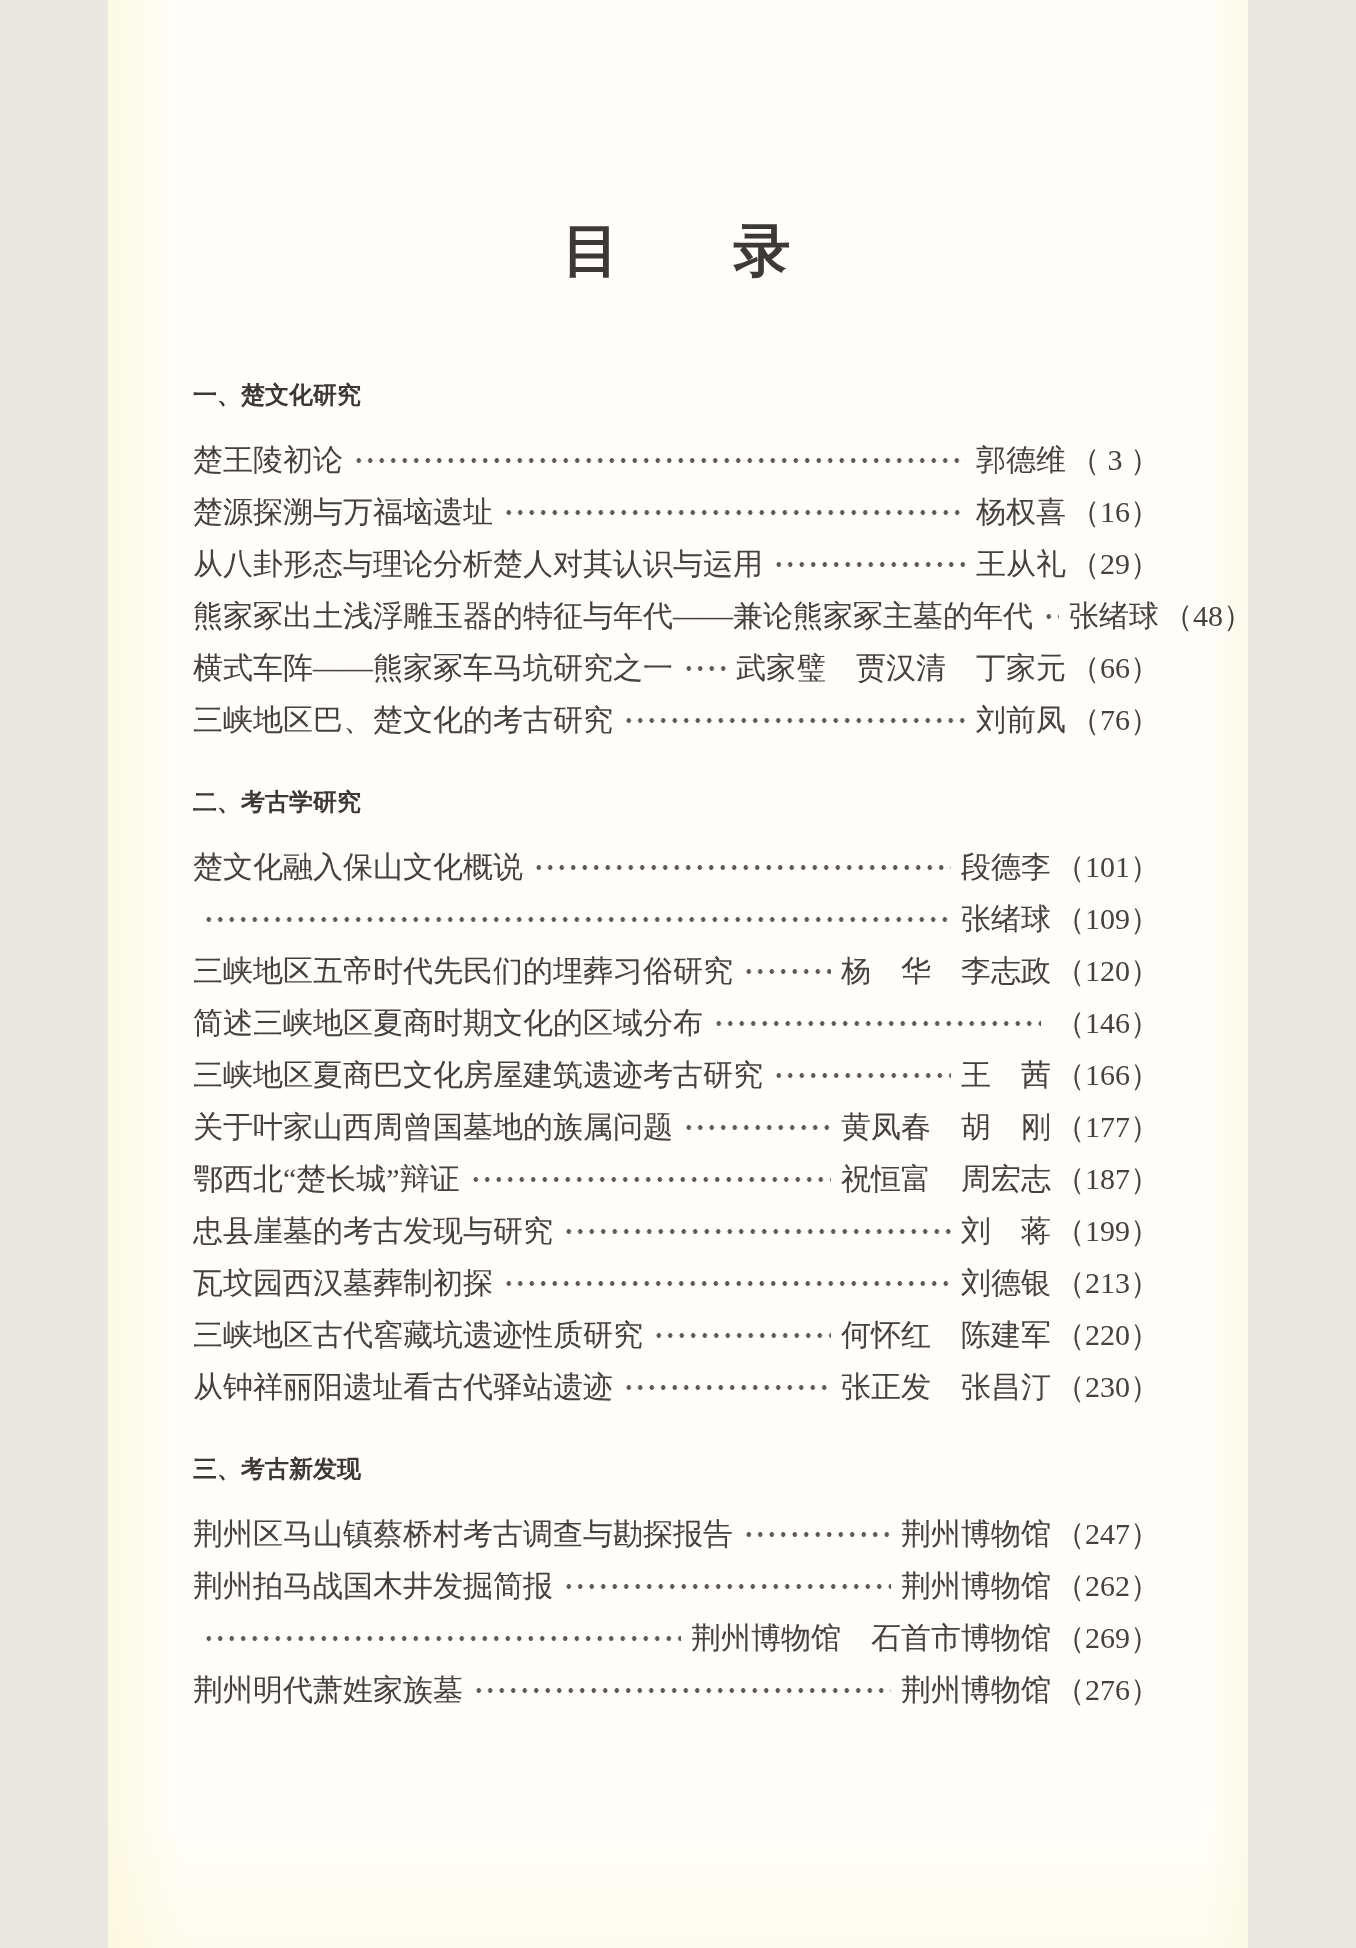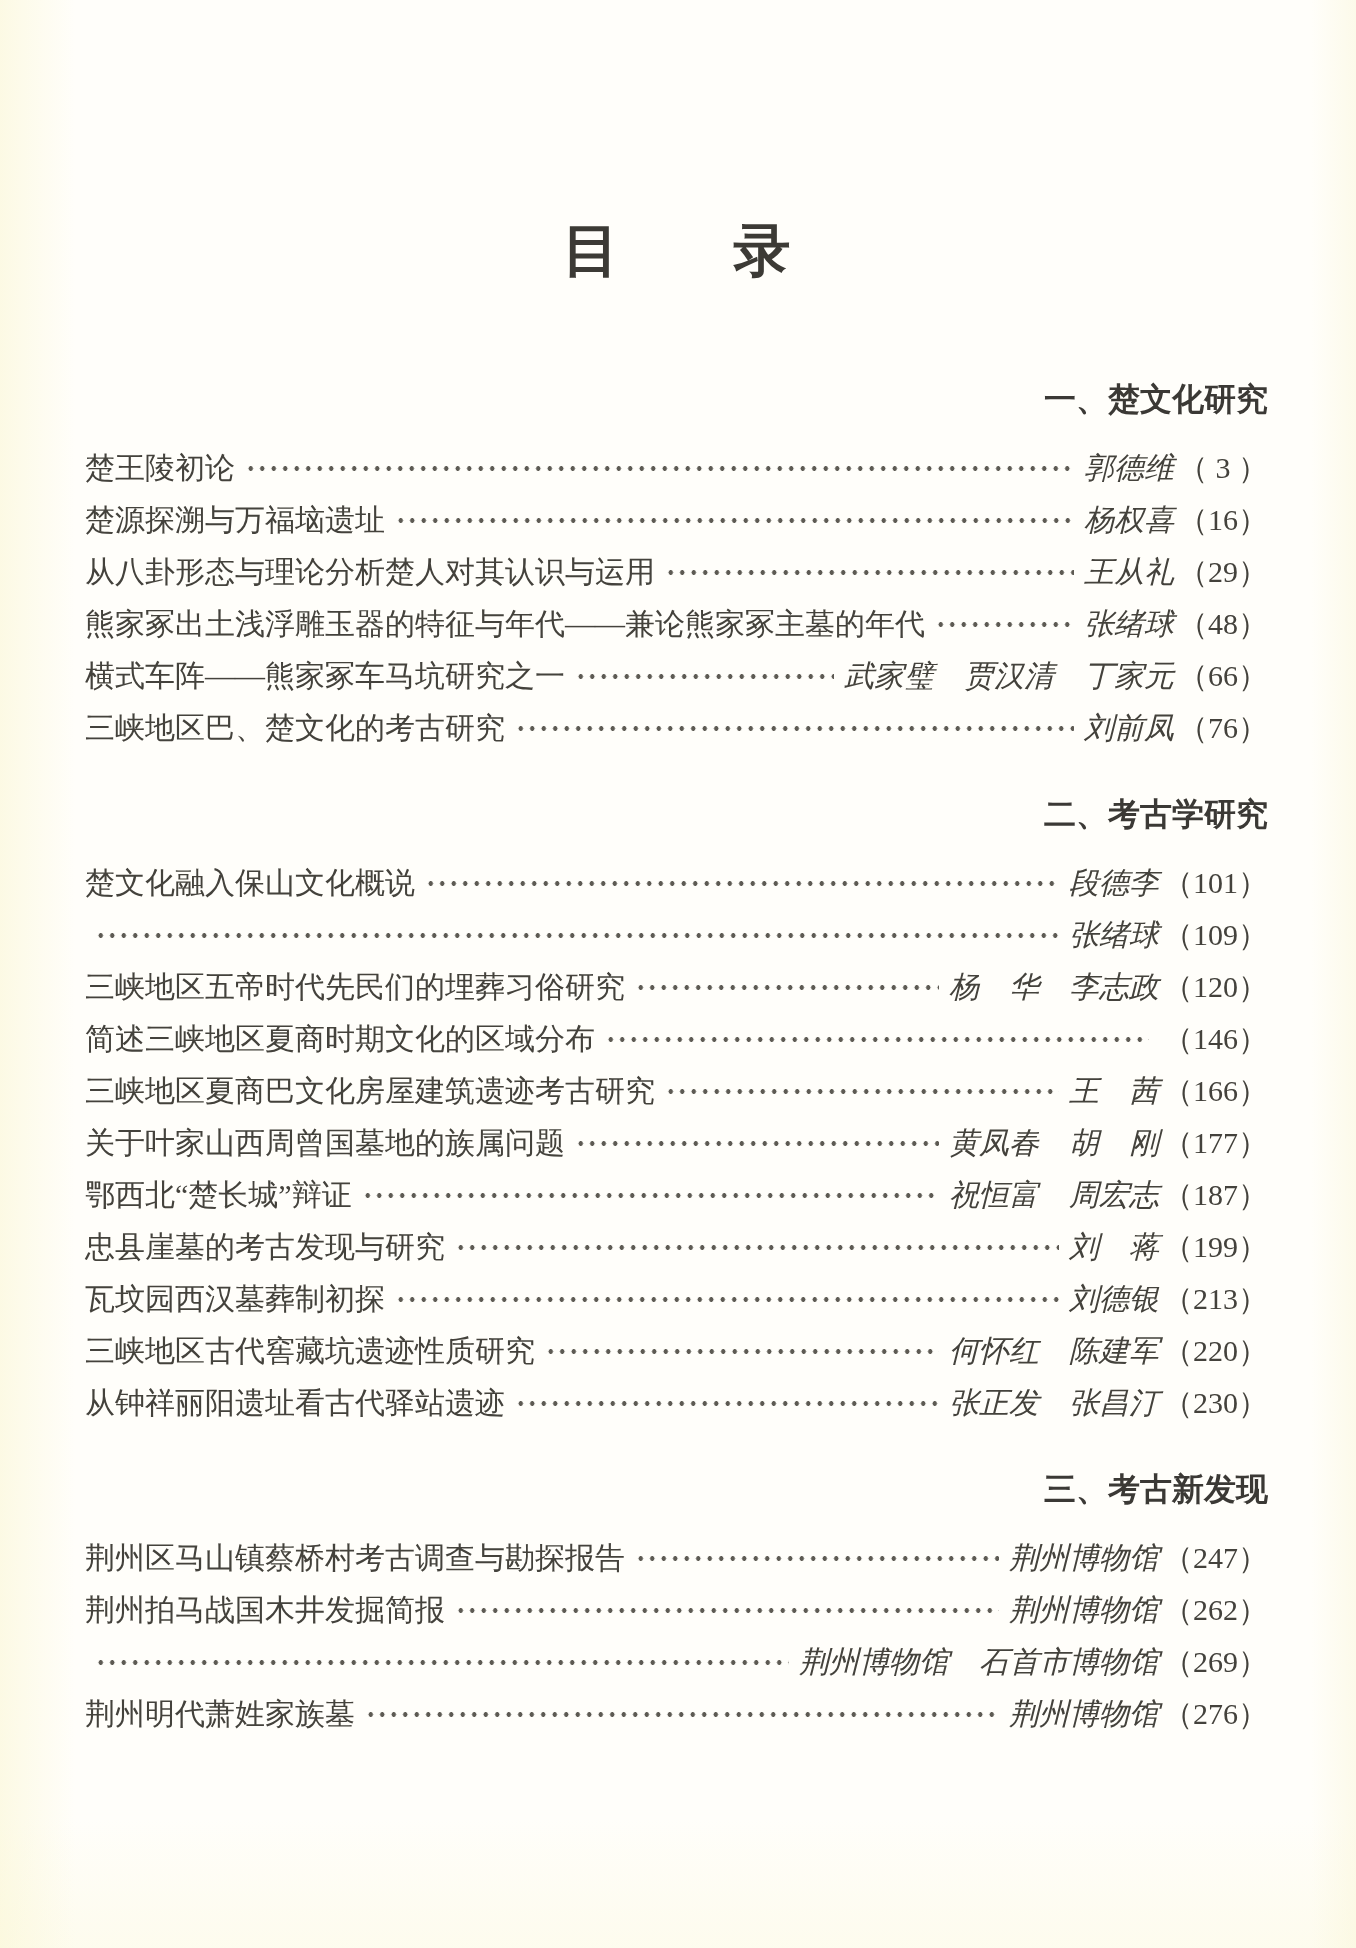--- a/index.html
+++ b/index.html
@@ -1,19 +1,19 @@
 <!DOCTYPE html>
 <html><head>
 <meta charset="utf-8">
 <style>
   html,body { margin:0; padding:0; }
   body { background:#e9e7e0; }
   .page {
     position:relative;
-    width:1356px; height:1948px;
+    width:1140px; height:1948px;
     margin:0 auto;
     background:
       linear-gradient(90deg, rgba(250,246,210,.55) 0px, rgba(255,255,255,0) 75px),
       linear-gradient(270deg, rgba(249,245,214,.45) 0px, rgba(255,255,255,0) 45px),
       linear-gradient(0deg, rgba(251,248,220,.40) 0px, rgba(255,255,255,0) 130px),
       #fffefa;
     overflow:hidden;
     font-family:"Liberation Serif", serif;
     color:#44423c;
   }
@@ -24,24 +24,24 @@
   .doc-title {
     text-align:center;
     font-size:57px;
     font-weight:bold;
     color:#3c3a35;
     line-height:1;
     margin-bottom:104px;
     white-space:pre;
   }
   .section-heading {
-    text-align:right;
+    text-align:left;
     font-family:Liberation Sans, sans-serif;
     font-weight:700;
-    font-size:32px;
+    font-size:24px;
     color:#3b3935;
     line-height:1;
     margin:44px 0 27px 0;
   }
   .section:first-of-type .section-heading { margin-top:0; }
   .row {
     display:flex;
     align-items:baseline;
     font-size:30px;
     line-height:52px;
@@ -52,21 +52,21 @@
     flex:1 1 auto;
     min-width:18px;
     align-self:center;
     height:7px;
     margin:0 10px 0 8px;
     background-image:radial-gradient(circle, #5d5a53 2.1px, rgba(0,0,0,0) 2.6px);
     background-size:11.5px 7px;
     background-repeat:repeat-x;
     background-position:2px center;
   }
-  .entry-authors { flex:0 0 auto;font-style:italic; }
+  .entry-authors { flex:0 0 auto; }
   .entry-page { flex:0 0 auto; margin-left:4px; }
 </style>
 </head>
 <body>
 
 <div class="page">
   <div class="toc">
     <div class="doc-title">目　　录</div>
     <div>
         <div class="section">

